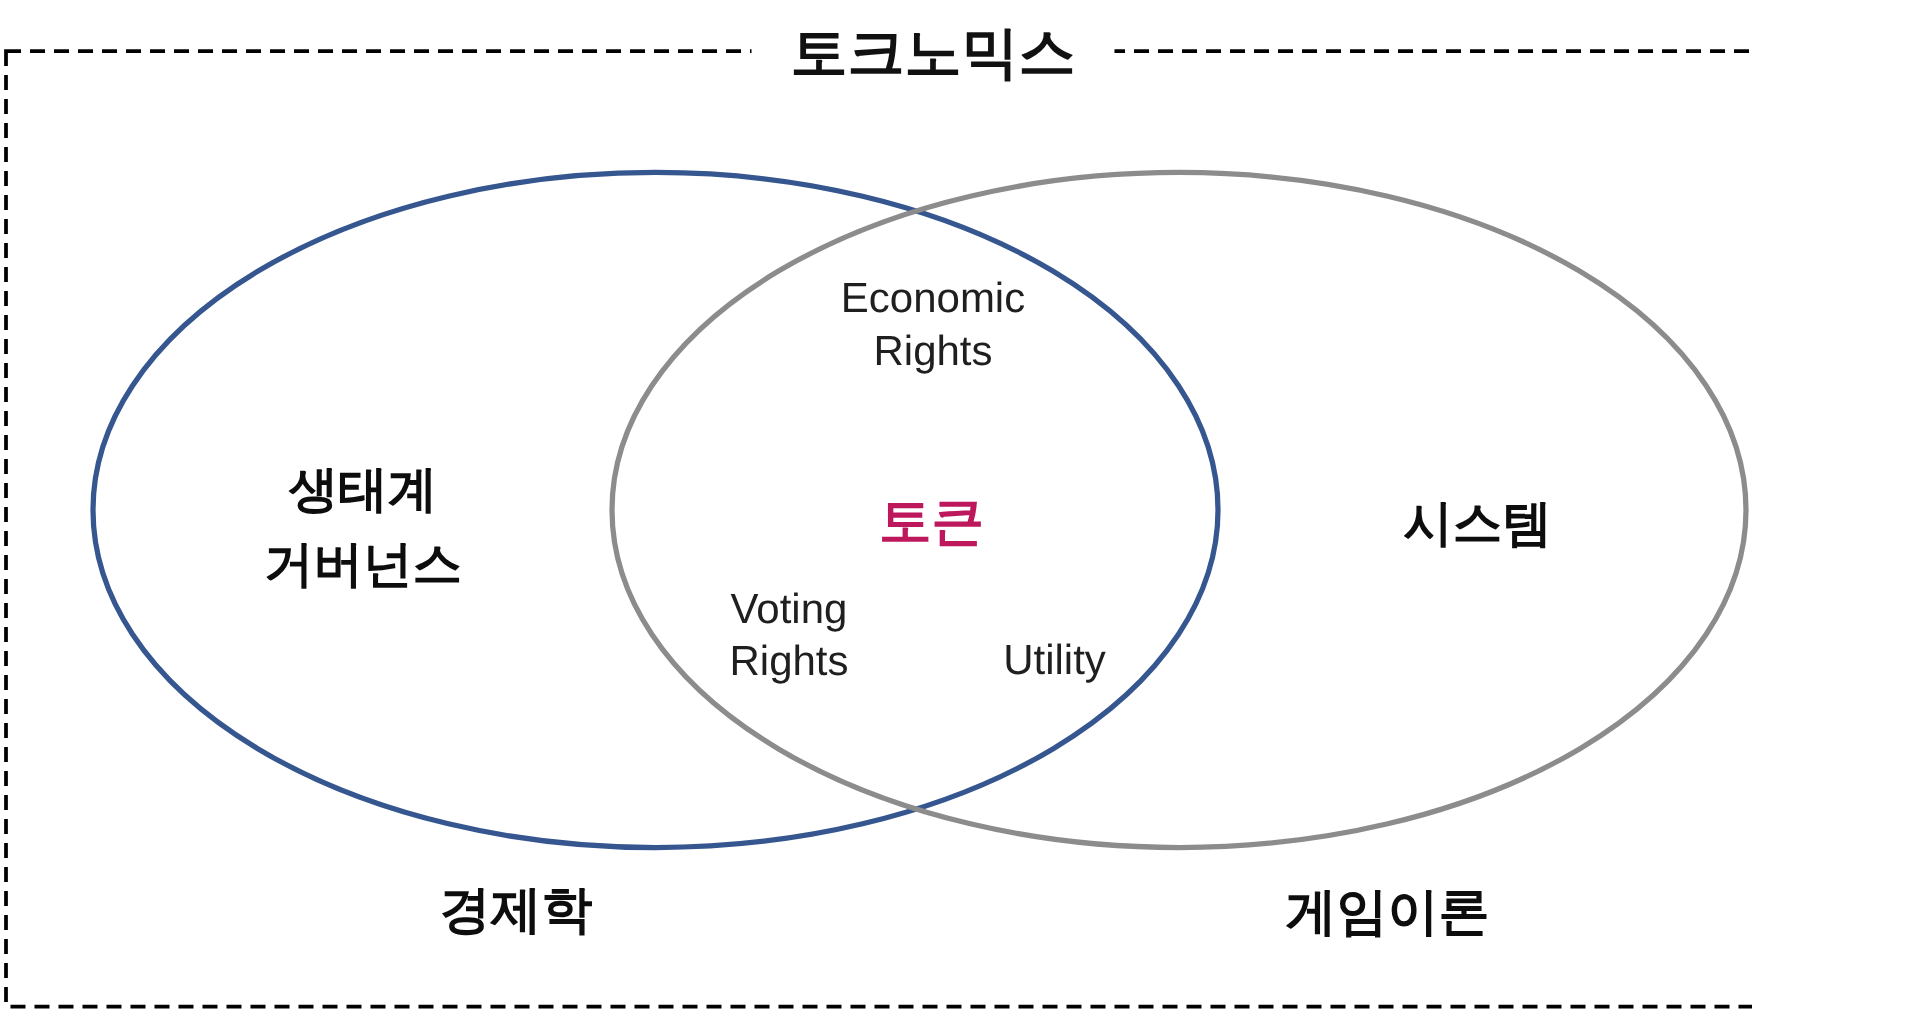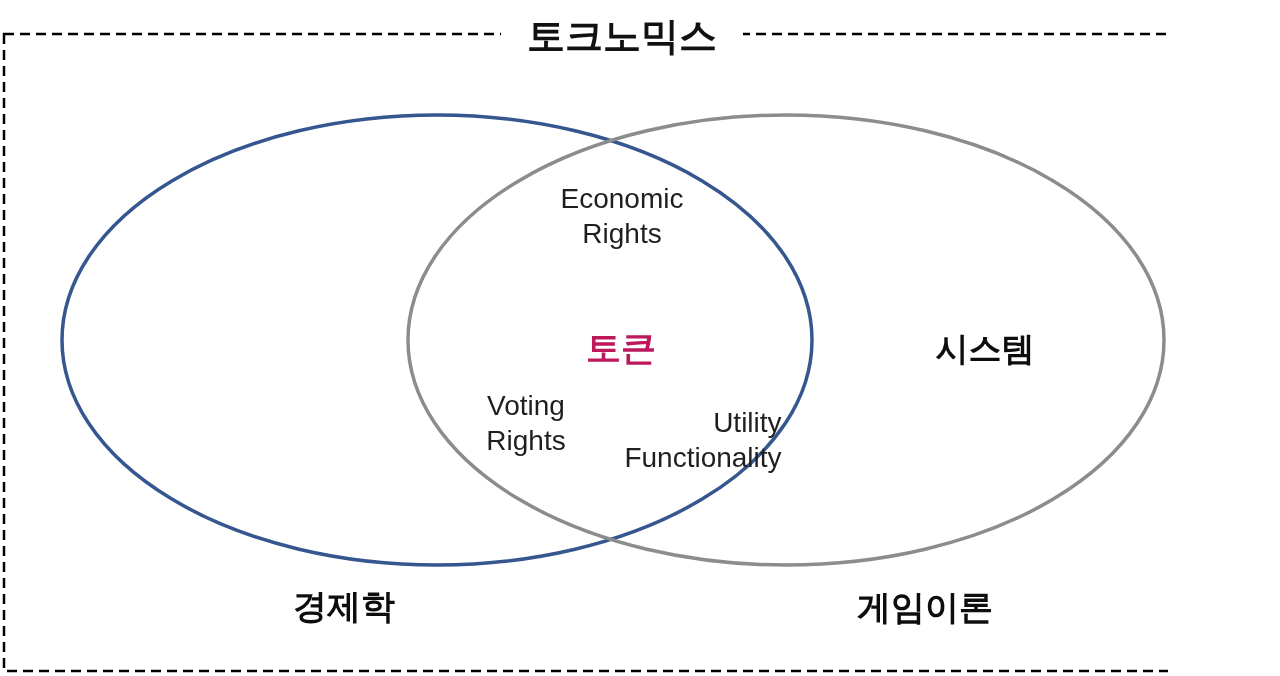--- a/index.html
+++ b/index.html
@@ -82,39 +82,42 @@
 <div class="canvas">
 
   <svg class="venn-svg" viewBox="0 0 1280 676" xmlns="http://www.w3.org/2000/svg">
     <rect x="4" y="34" width="1272" height="637" fill="none" stroke-width="2.5" stroke-dasharray="10 6" stroke="#000000"></rect>
     <ellipse cx="437" cy="340" rx="375" ry="225" fill="none" stroke-width="3.5" stroke="#35568F"></ellipse>
     <ellipse cx="786" cy="340" rx="378" ry="225" fill="none" stroke-width="3.5" stroke="#8C8C8C"></ellipse>
   </svg>
 
   <div class="label diagram-title">토크노믹스</div>
 
+  <div class="label set-label left-set-label">
+    <span class="line">생태계</span>
+    <span class="line">거버넌스</span>
+  </div>
 
   <div class="label set-label right-set-label">
     <span class="line">시스템</span>
   </div>
 
   <div class="label center-label">토큰</div>
 
   <div class="label en-label economic-rights-label">
     <span class="line">Economic</span>
     <span class="line">Rights</span>
   </div>
 
   <div class="label en-label voting-power-label">
     <span class="line">Voting</span>
     <span class="line">Rights</span>
   </div>
 
   <div class="label en-label utility-func-label">
     <span class="line">Utility</span>
-    <span class="line">Functionality</span>
   </div>
 
   <div class="label footer-label left-footer-label">경제학</div>
 
   <div class="label footer-label right-footer-label">게임이론</div>
 
 </div>
 
 </body></html>

